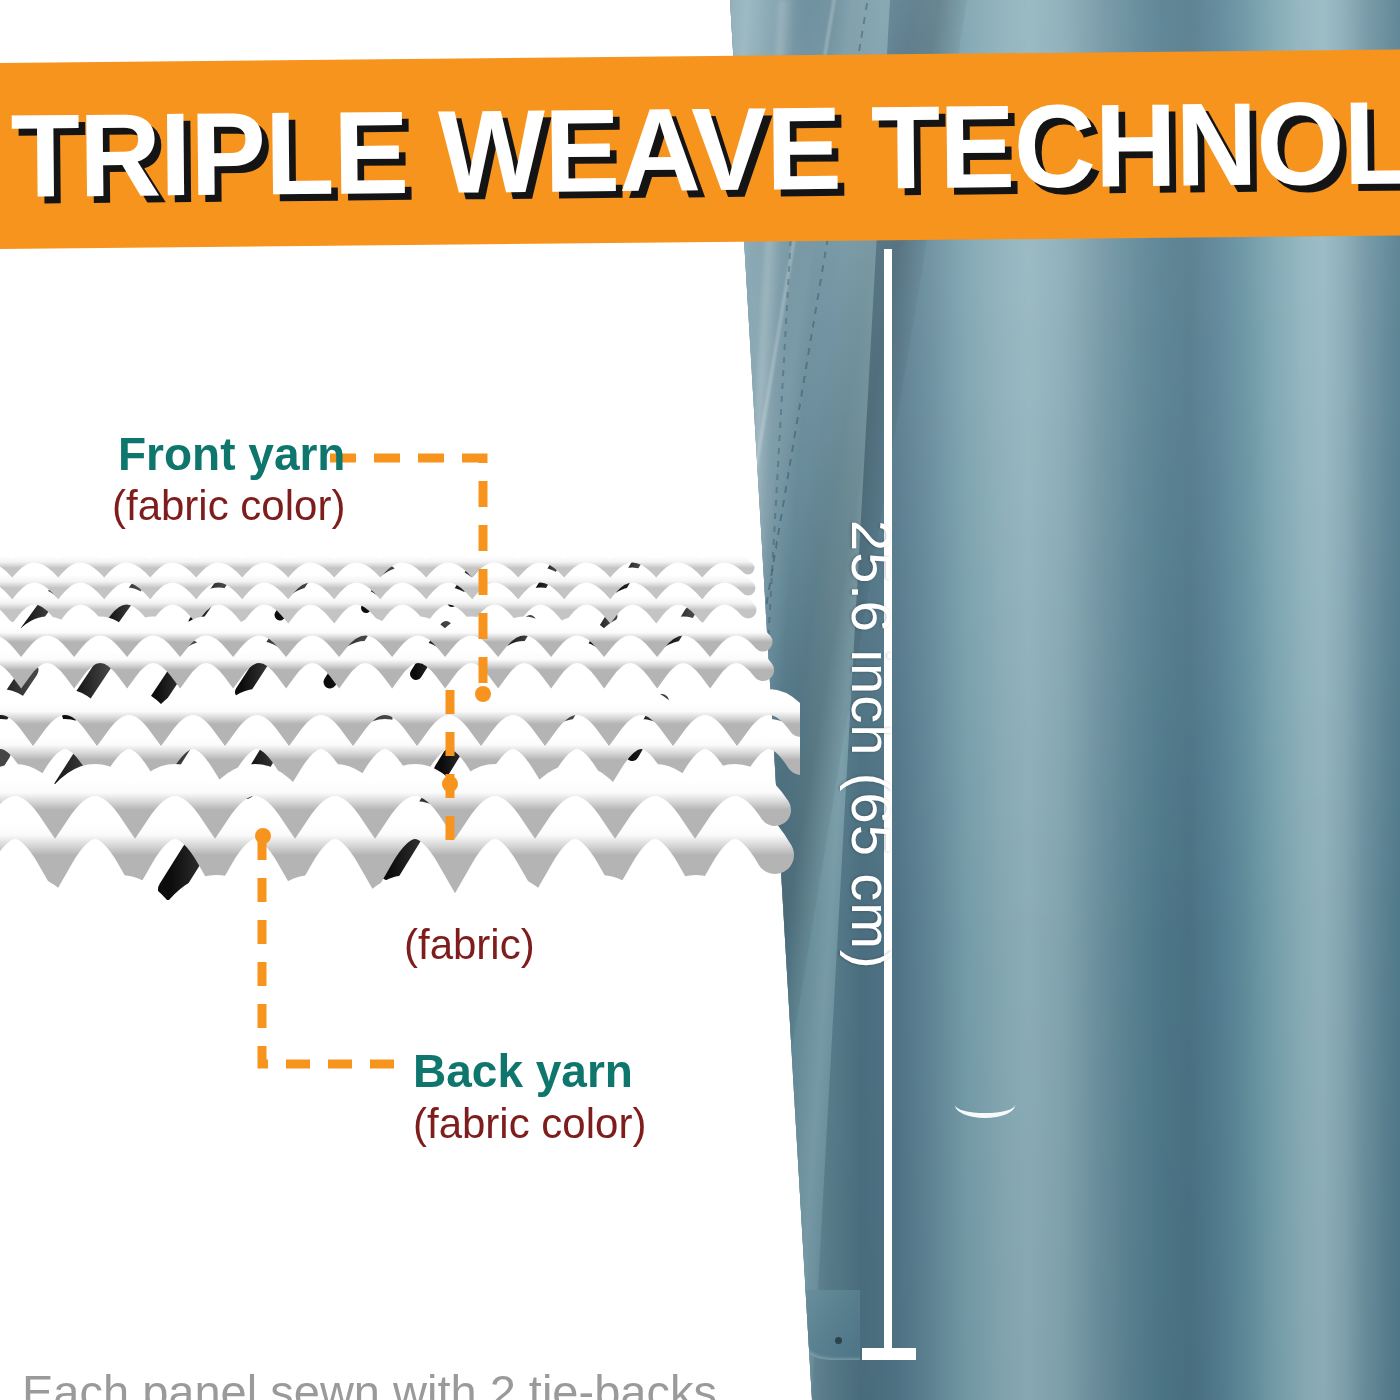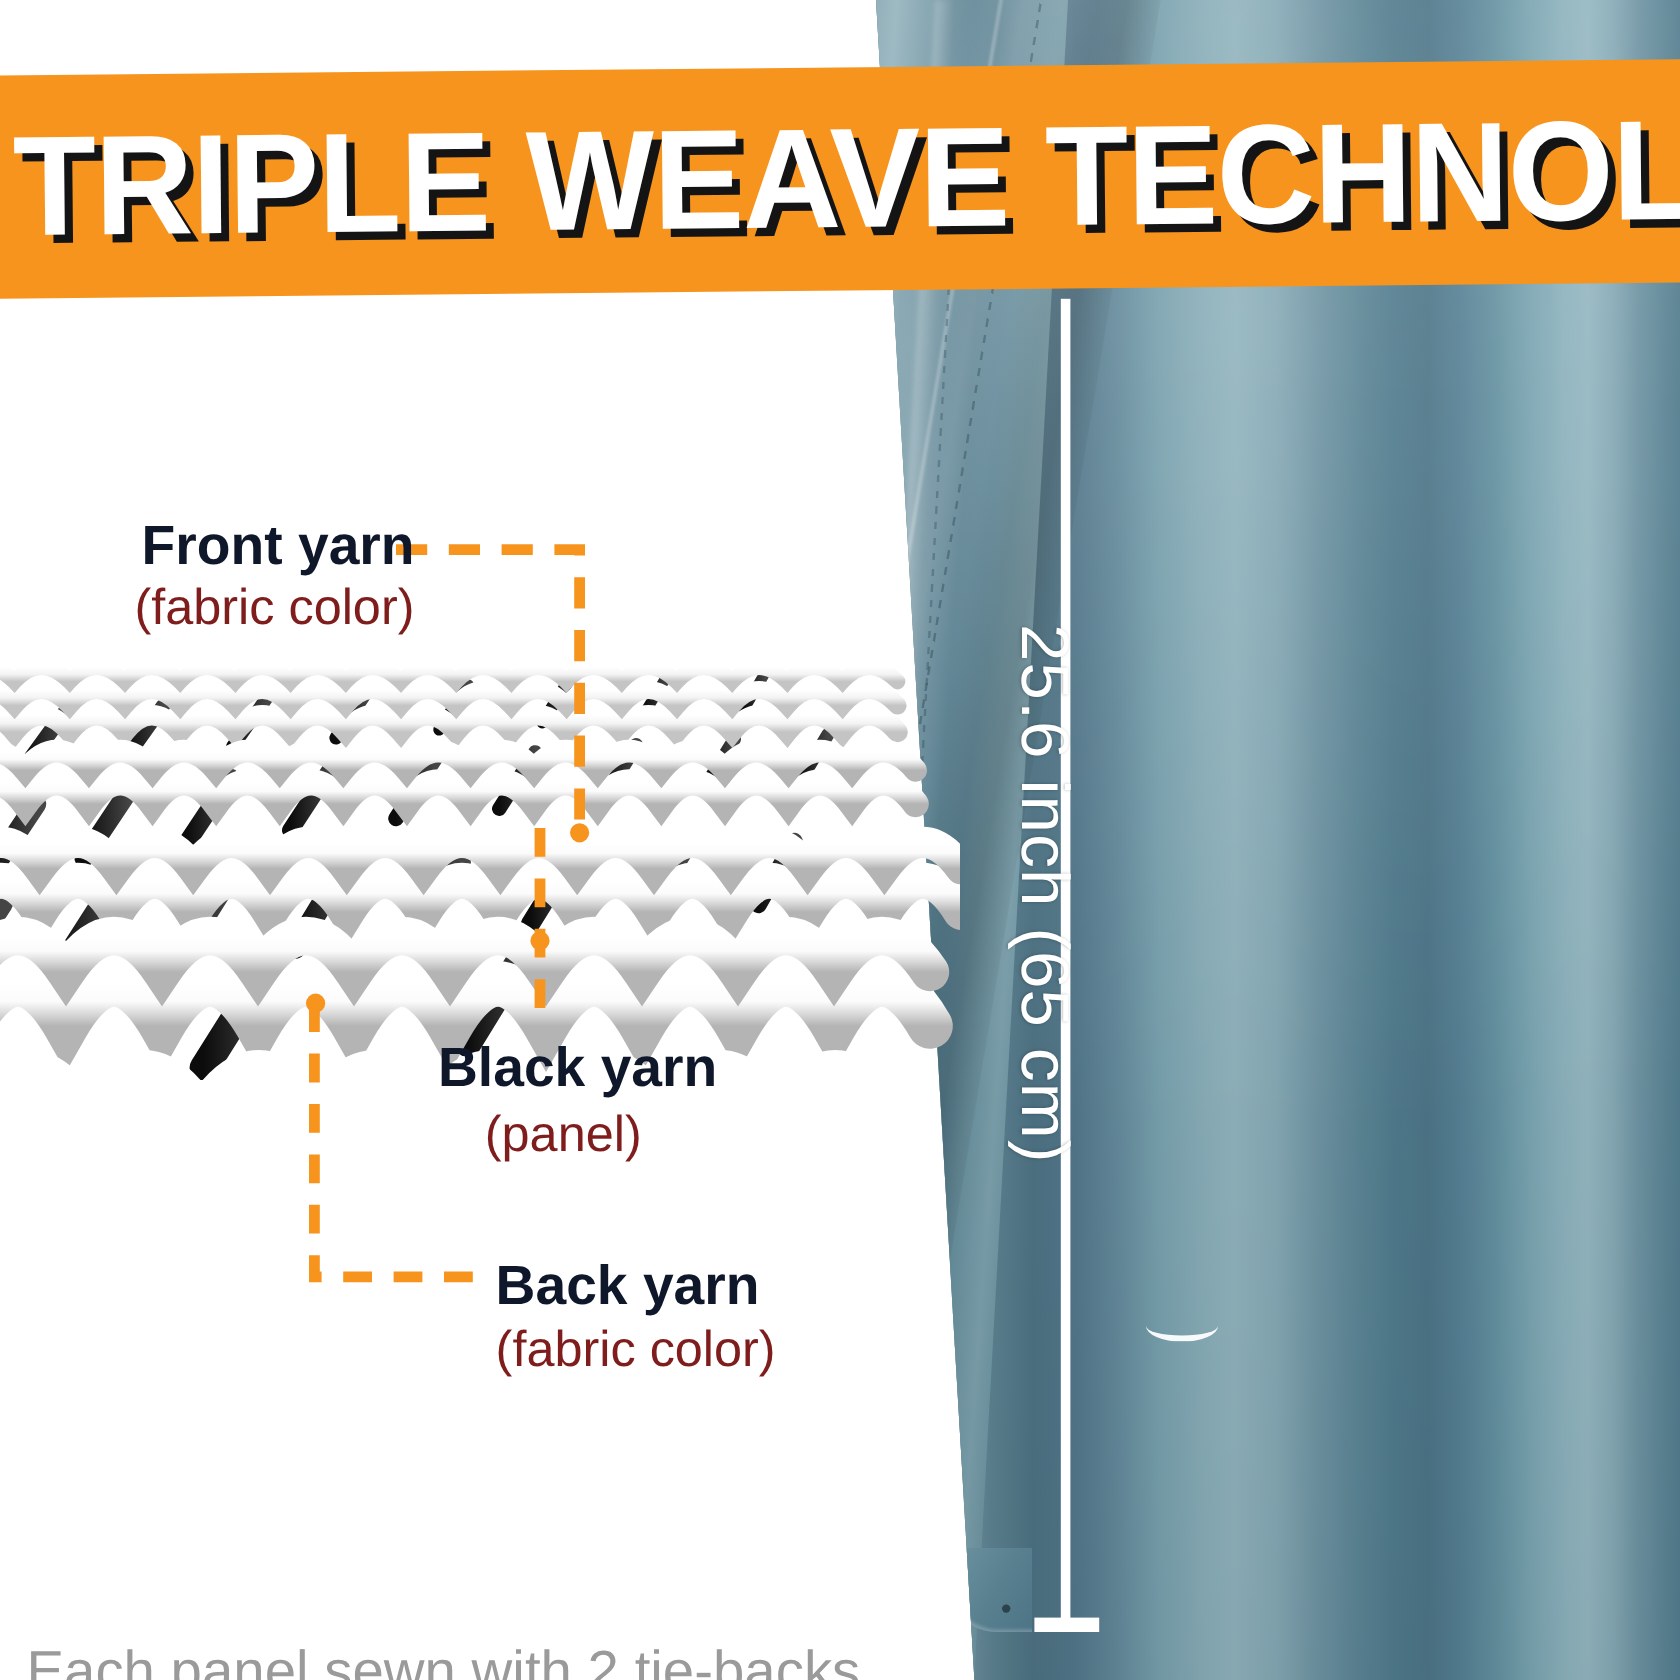--- a/index.html
+++ b/index.html
@@ -215,21 +215,21 @@
   
   .weave{
     position:absolute;
     left:-40px; top:470px;
     width:840px; height:430px;
   }
 
   
   .label-strong{
     position:absolute;
-    color:#0f172a;
+    color:#0f766e;
     font-family:"Liberation Sans Narrow","Liberation Sans", sans-serif;
     font-size:46px;
     font-weight:bold;
     white-space:nowrap;
     letter-spacing:0px;
   }
   .label-sub{
     position:absolute;
     color:#7f1d1d;
     font-family:"Liberation Sans Narrow","Liberation Sans", sans-serif;
@@ -396,22 +396,21 @@
     <path d="M262 836 V1064 H410" fill="none" stroke="#F7941E" stroke-width="9" stroke-dasharray="24 18"></path>
   </svg>
 
   <div class="dot" id="dot-front"></div>
   <div class="dot" id="dot-black"></div>
   <div class="dot" id="dot-back"></div>
 
   <div class="label-strong" id="lbl-front">Front yarn</div>
   <div class="label-sub" id="lbl-front-sub">(fabric color)</div>
 
-  <div class="label-strong" id="lbl-black">Black yarn</div>
-  <div class="label-sub" id="lbl-black-sub">(panel)</div>
+  <div class="label-sub" id="lbl-black-sub">(fabric)</div>
 
   <div class="label-strong" id="lbl-back">Back yarn</div>
   <div class="label-sub" id="lbl-back-sub">(fabric color)</div>
 
   <div class="footer-note">
     <div>Each panel sewn with 2 tie-backs</div>
     
   </div>
 
   <div class="banner">

